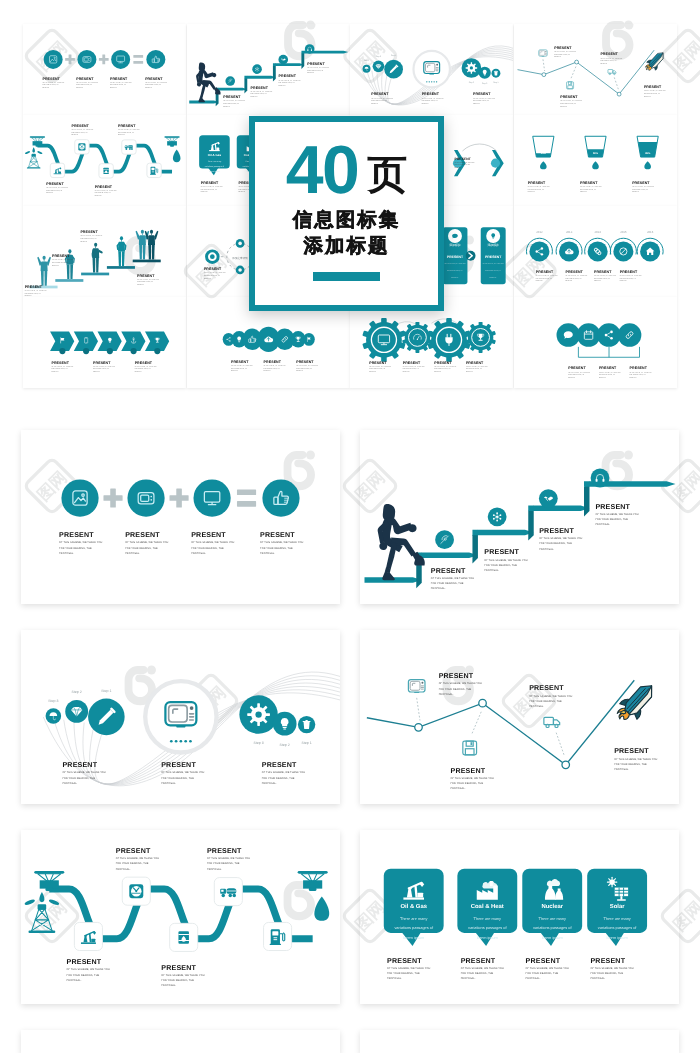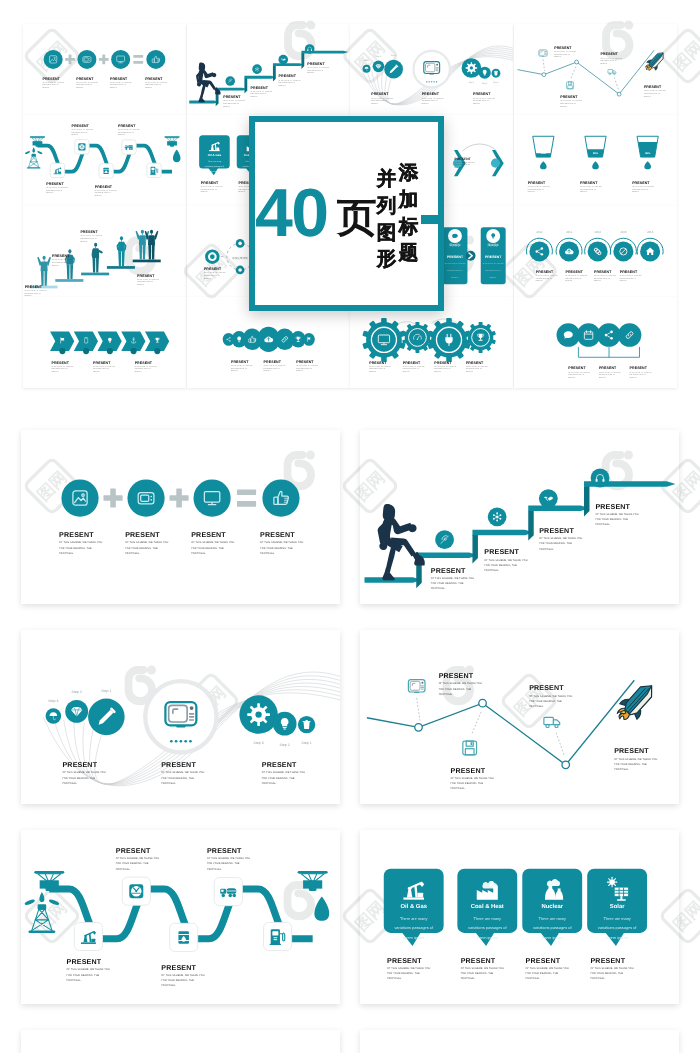--- a/index.html
+++ b/index.html
@@ -9,21 +9,21 @@
 .page{position:absolute;left:0;top:0;width:700px;height:1053px;background:#fff;}
 .slide{position:absolute;background:#fff;overflow:hidden;z-index:5;
        box-shadow:0 2px 6px rgba(0,0,0,.13);}
 .tcell{position:absolute;background:#fff;overflow:hidden;z-index:5;
        box-shadow:0 1px 3px rgba(0,0,0,.09);}
 svg{display:block;shape-rendering:geometricPrecision;}
 svg text{paint-order:stroke fill;}
 #titlecard{position:absolute;left:249px;top:116px;width:195px;height:195px;
   background:#fff;border:6px solid #0f8c9d;box-sizing:border-box;
   box-shadow:0 4px 14px rgba(0,0,0,.22);z-index:60;
-  display:flex;align-items:center;justify-content:center;}
+  display:flex;flex-direction:column;align-items:center;justify-content:center;}
 #tc-row1{display:flex;align-items:flex-end;justify-content:center;}
 #tc-num{font-size:68px;font-weight:700;color:#0f8c9d;line-height:.72;letter-spacing:-1.5px;}
 #tc-unit{font-size:40px;font-weight:700;color:#141414;line-height:1;margin-left:9px;
          position:relative;top:0px;}
 #tc-l1,#tc-l2{font-size:19.5px;font-weight:700;color:#141414;letter-spacing:2.0px;
               line-height:1.37;-webkit-text-stroke:.55px #141414;}
 #tc-l1{margin-top:12px;}
 #tc-bar{width:67px;height:9px;background:#0f8c9d;margin-top:12px;}
 .wmlayer{position:absolute;left:0;top:0;width:700px;height:1053px;
   z-index:1;pointer-events:none;user-select:none;}
@@ -1343,21 +1343,21 @@
           <text x="115.57" y="80.82" text-anchor="start" font-size="1.24" fill="#4b4b4b" letter-spacing="0.04">PROPOSAL.</text>
         </g>
       </svg>
     </div>
   </div>
 <div id="titlecard">
   <div id="tc-row1">
     <span id="tc-num">40</span>
     <span id="tc-unit">页</span>
   </div>
-  <div id="tc-l1">并列图形</div>
+  <div id="tc-l1">信息图标集</div>
   <div id="tc-l2">添加标题</div>
   <div id="tc-bar"></div>
 </div>
 <div>
     <div class="slide" style="left:21.0px;top:430.0px;width:319.0px;height:174.0px">
       <svg class="" width="319" height="174" viewBox="0 0 319 174" xmlns="http://www.w3.org/2000/svg">
         <g transform="translate(-21.0,-430.0)">
           <g transform="translate(-40.0,450.0) scale(0.560)" fill="#e9eaea">
             <path d="M34 2 C20 2 10 13 10 28 L10 44 C10 60 22 72 38 72 C54 72 66 60 66 44 C66 29 54 17 39 17 L36 17 C32 17 29 20 29 24 C29 28 32 31 36 31 L39 31 C46 31 52 37 52 44 C52 51 46 57 38 57 C30 57 24 51 24 44 L24 28 C24 21 28 16 34 16 L44 16 C48 16 51 13 51 9 C51 5 48 2 44 2 Z"></path>
             <circle cx="58" cy="9" r="8"></circle>

